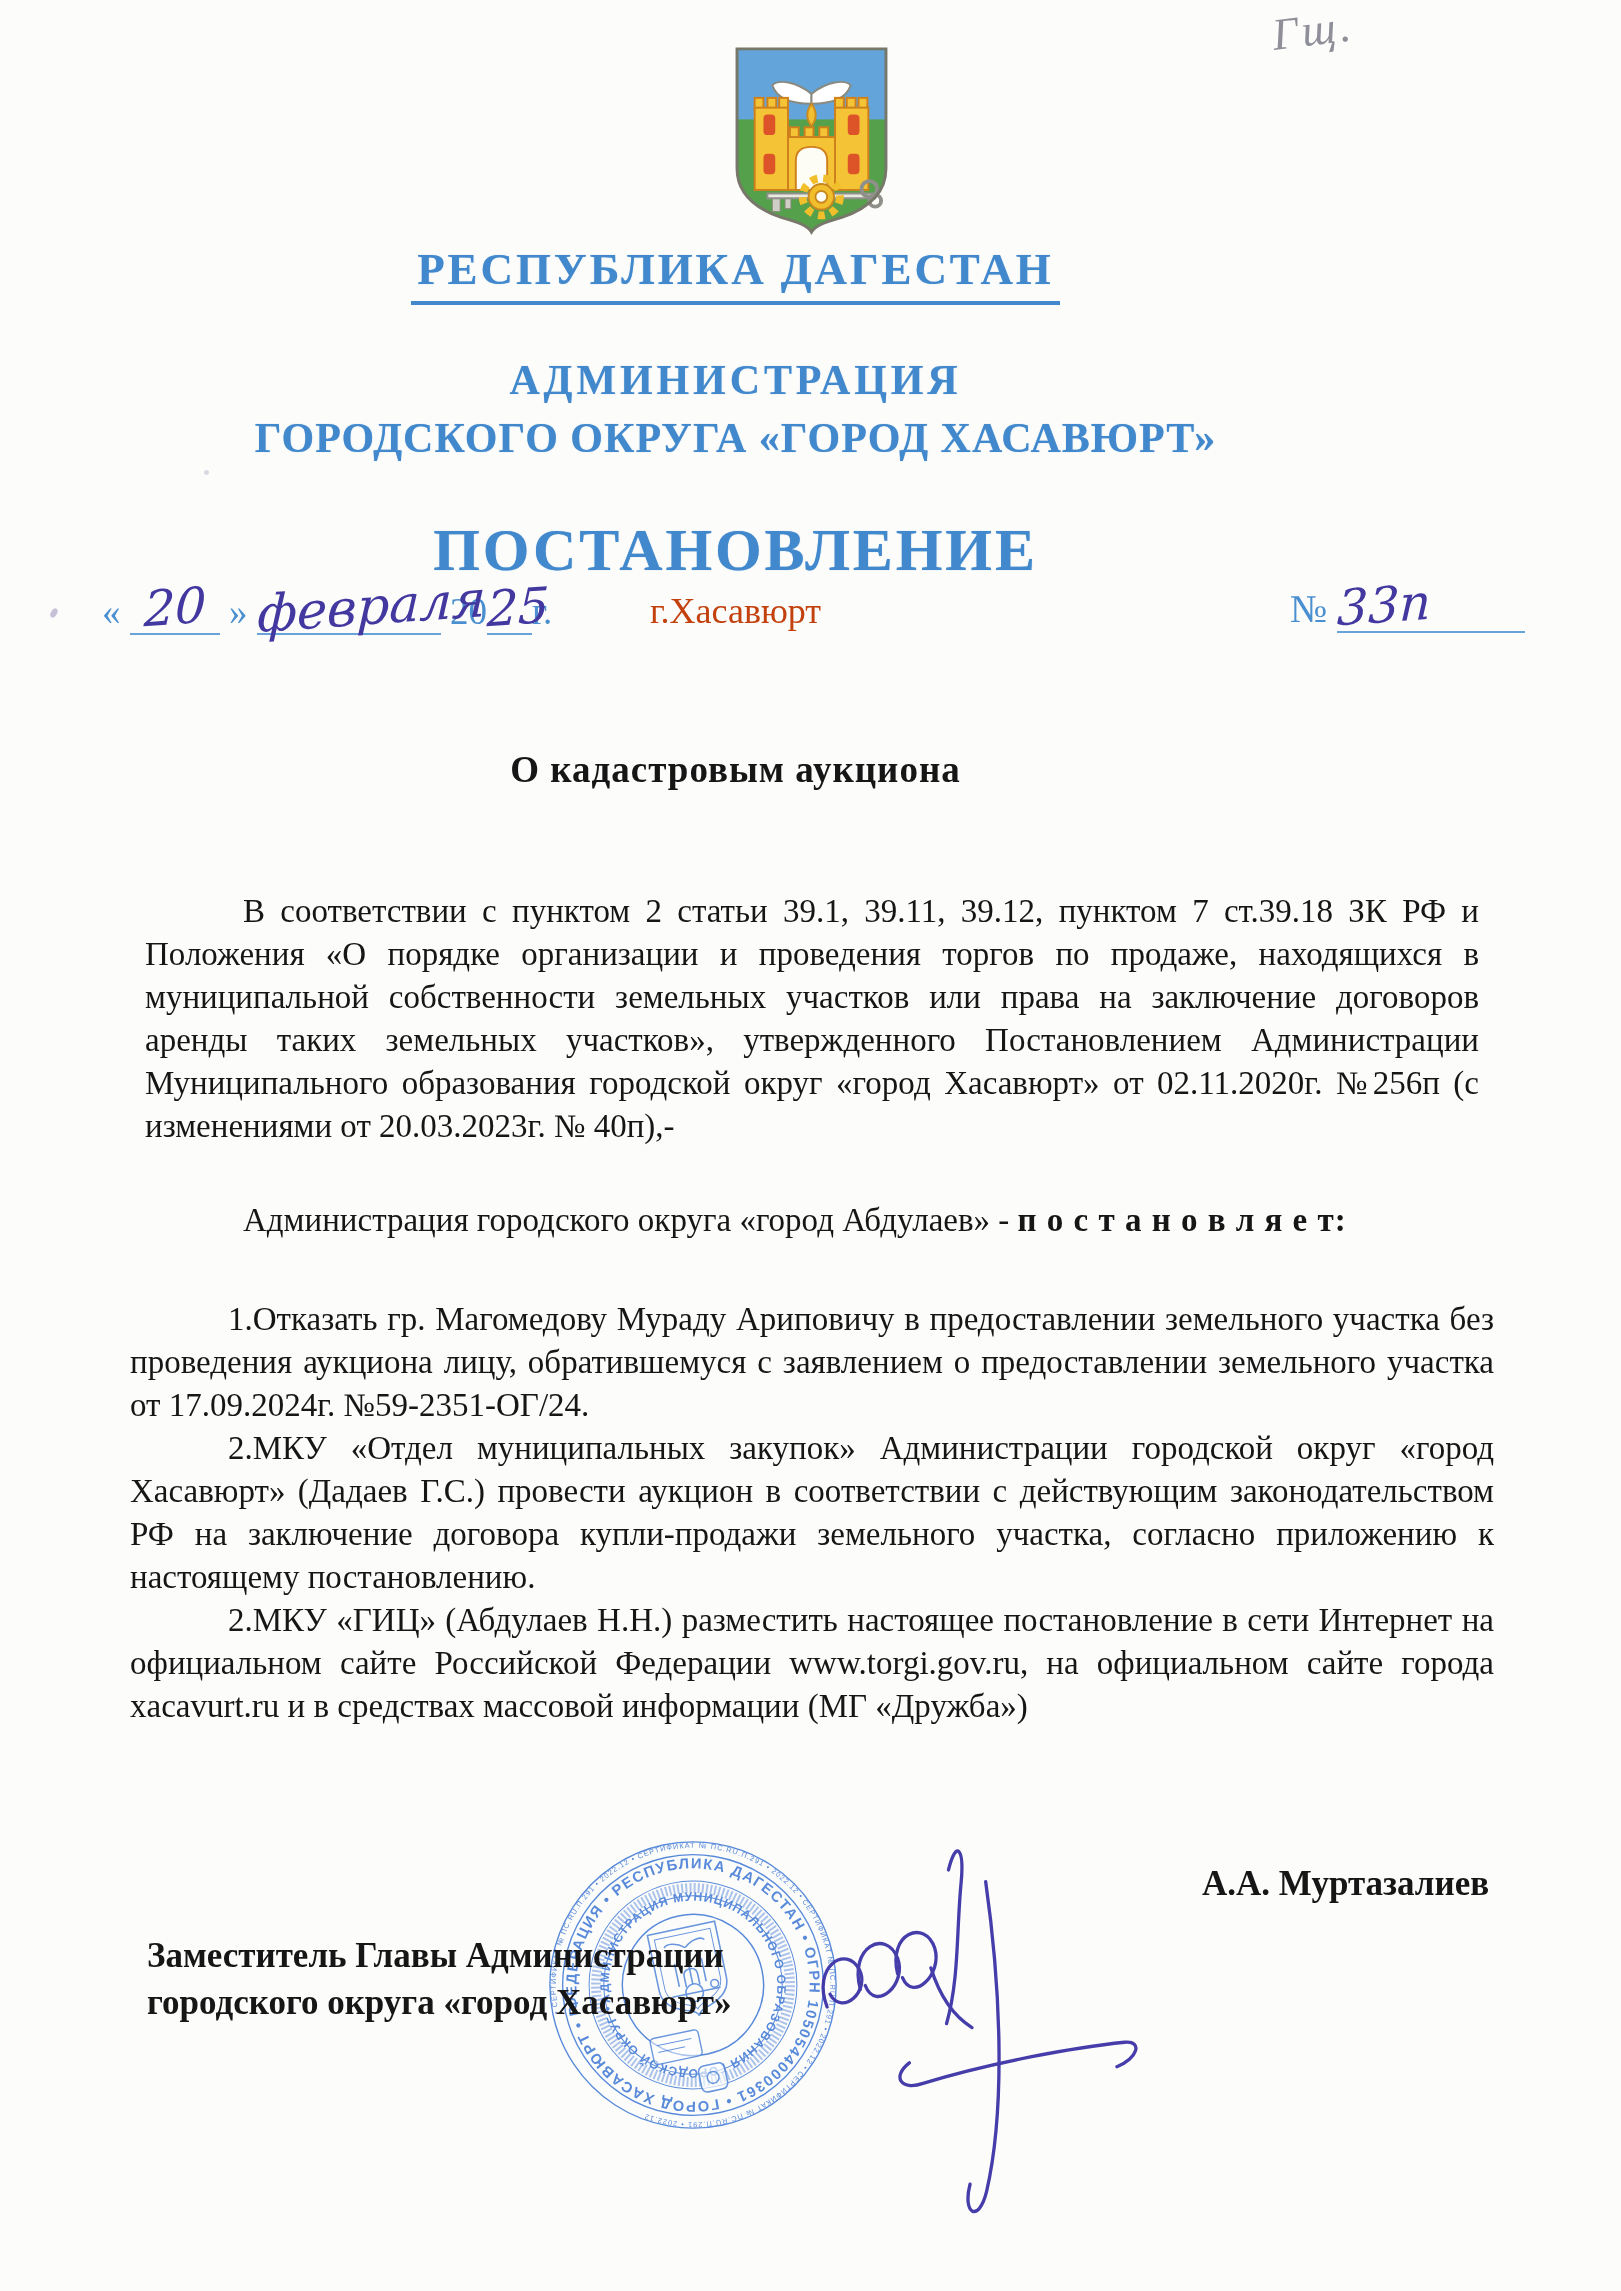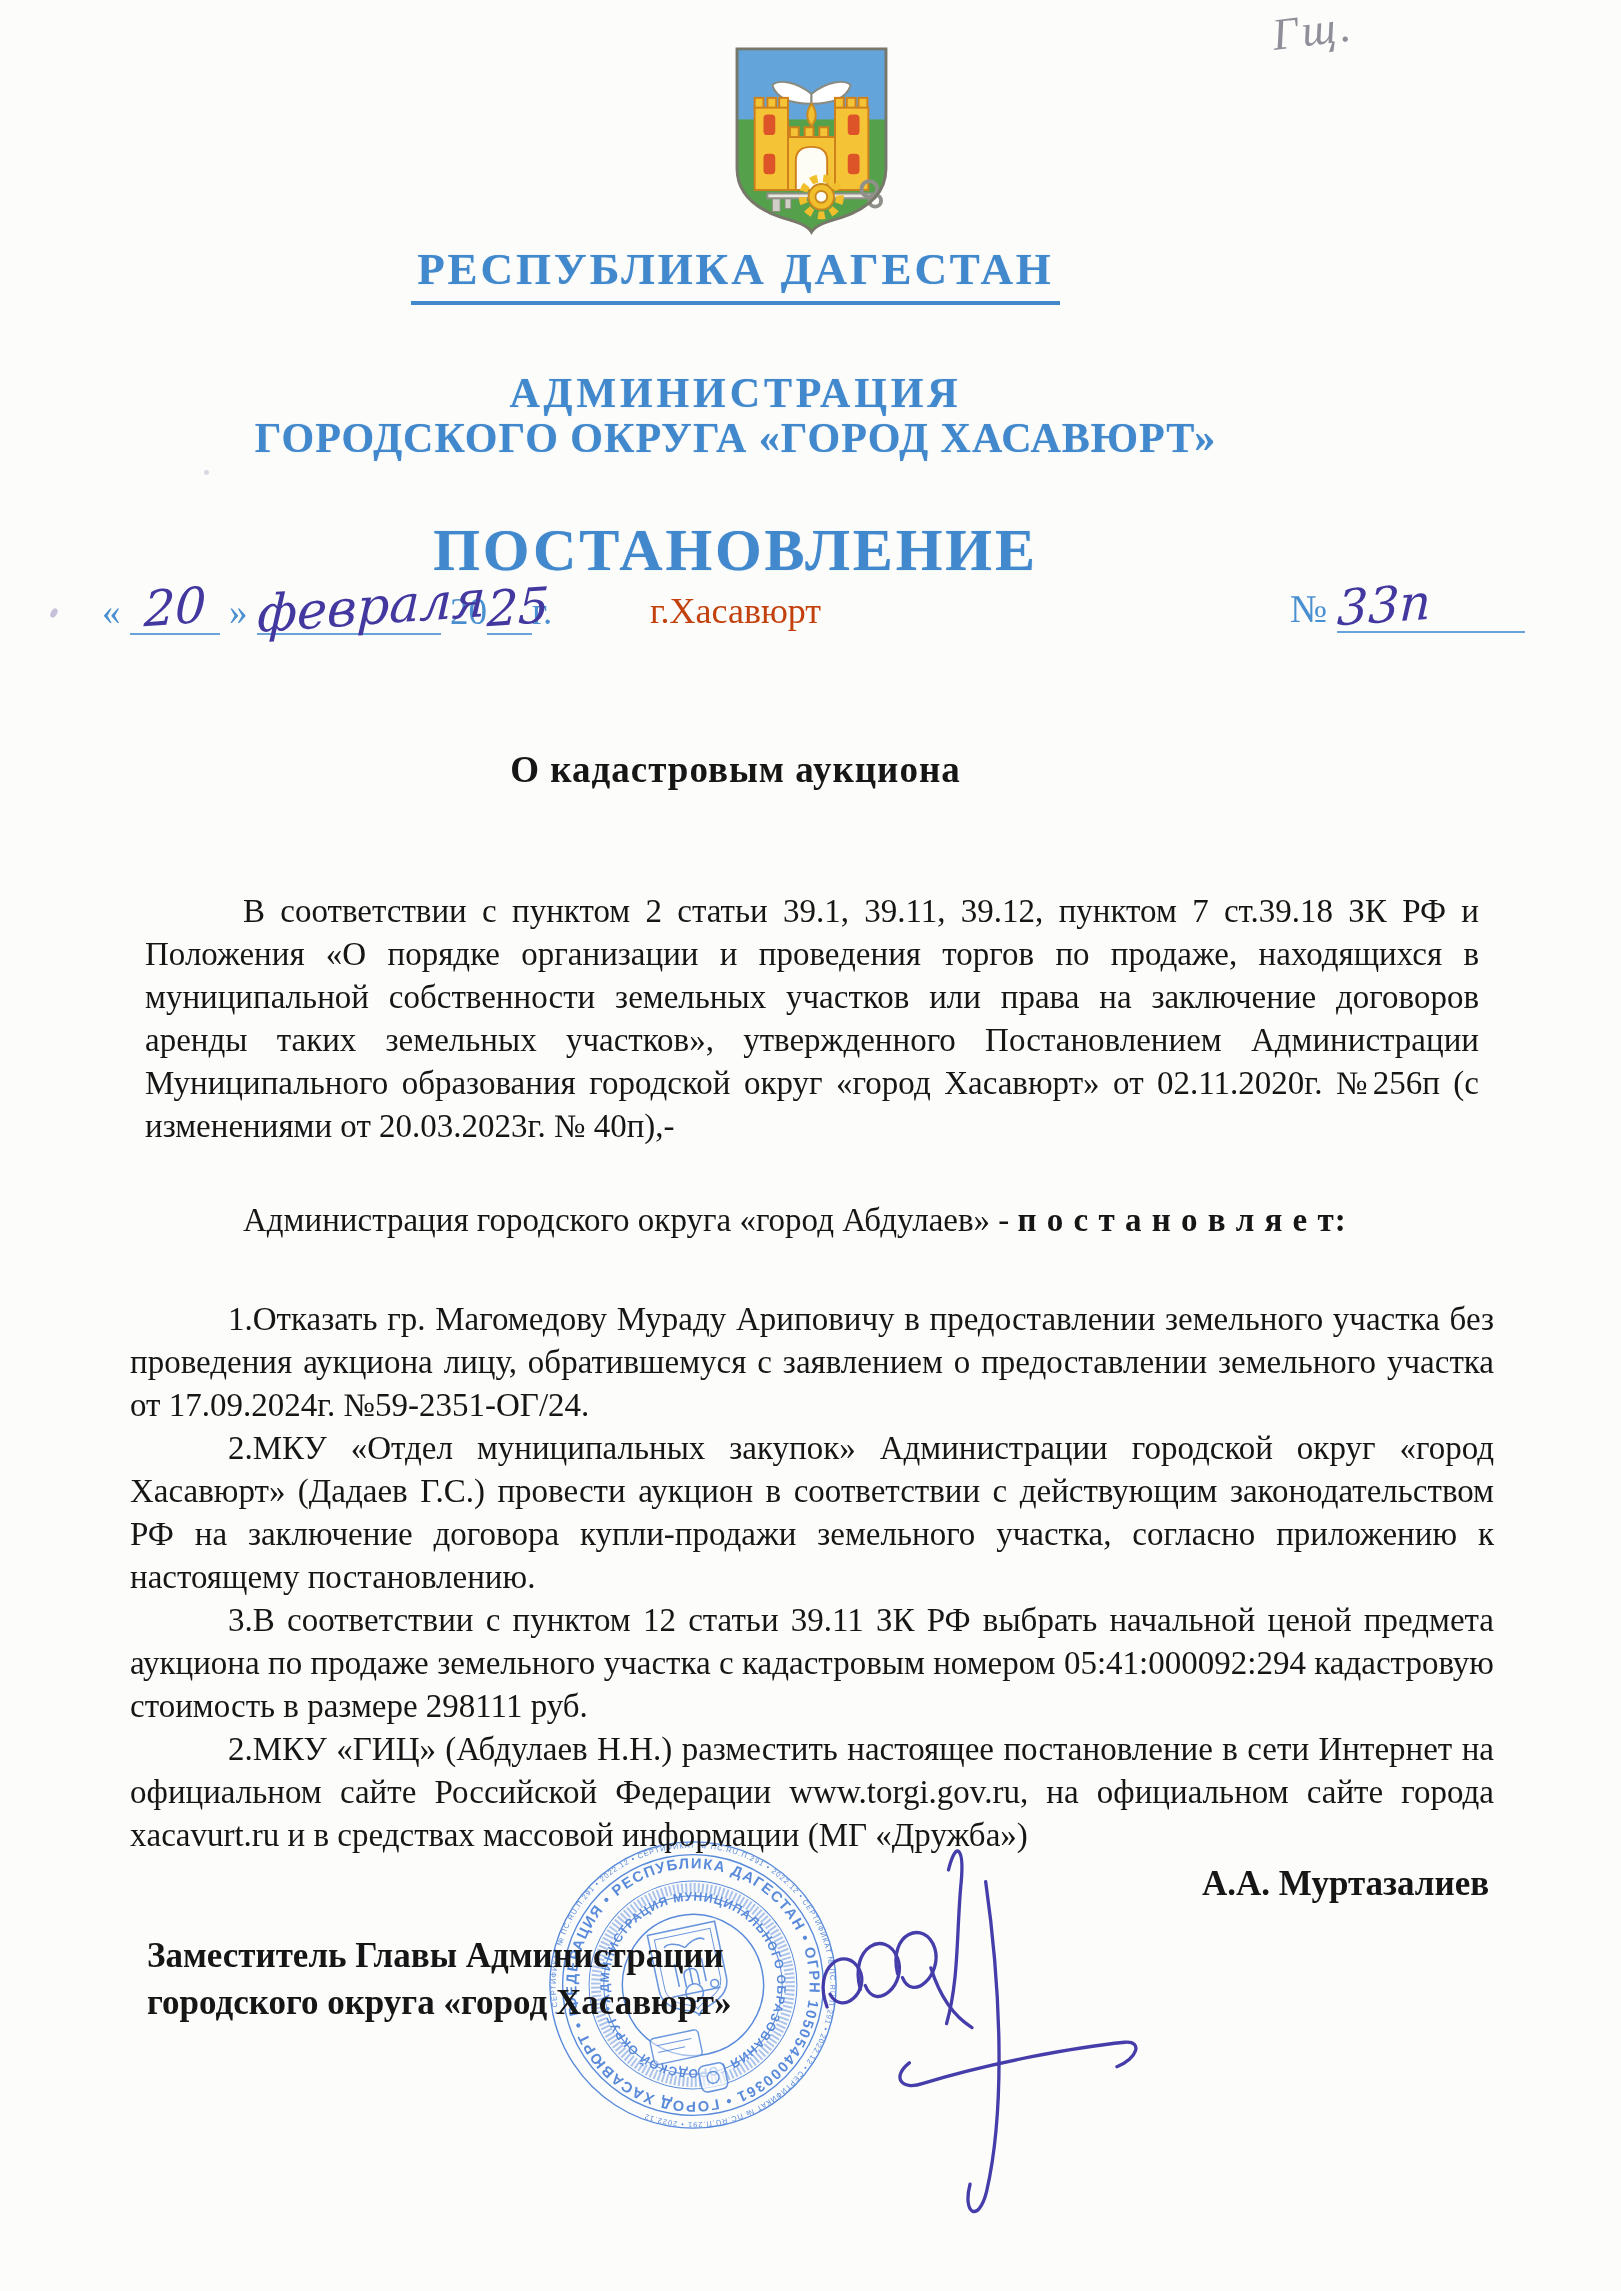--- a/index.html
+++ b/index.html
@@ -13,21 +13,21 @@
   .centerline{left:0;width:1471px;text-align:center;}
   .blue{color:#4188cc;}
   .pencil-note{
     left:1272px;top:3.9px;font-size:45px;color:#8f8f9a;
     font-style:italic;transform:rotate(-7deg);letter-spacing:3.9px;z-index:4;
   }
   .arms{left:727px;top:43px;width:169px;height:194px;z-index:2;}
   .h-republic{top:243px;font-size:45px;font-weight:bold;letter-spacing:2.9px;z-index:2;}
   .h-republic span{display:inline-block;border-bottom:4.9px solid #4188cc;padding:0 5.9px 5.9px 5.9px;
     text-shadow:0 0 1px rgba(65,136,204,.55);}
-  .h-admin{top:369px;font-size:42px;font-weight:bold;letter-spacing:3.9px;z-index:2;
+  .h-admin{top:356px;font-size:42px;font-weight:bold;letter-spacing:3.9px;z-index:2;
     text-shadow:0 0 1px rgba(65,136,204,.55);}
   .h-org{top:414px;font-size:42px;font-weight:bold;letter-spacing:1px;z-index:2;
     text-shadow:0 0 1px rgba(65,136,204,.55);}
   .h-post{top:516px;font-size:60px;font-weight:bold;letter-spacing:2.9px;z-index:2;
     text-shadow:0 0 1px rgba(65,136,204,.6);}
   
   .dategroup{left:102px;top:584px;font-size:37px;z-index:2;white-space:nowrap;}
   .dategroup .printed{color:#4a8fd0;}
   .slot{display:inline-block;border-bottom:2.9px solid #68a3da;text-align:center;vertical-align:baseline;}
   .slot-day{width:90px;}
@@ -140,21 +140,20 @@
 </div>
 
 <div class="abs centerline doc-title">О кадастровым аукциона</div>
 
 <div class="abs bodycol">
   <p class="bpar">В соответствии с пунктом 2 статьи 39.1, 39.11, 39.12, пунктом 7 ст.39.18 ЗК РФ и Положения «О порядке организации и проведения торгов по продаже, находящихся в муниципальной собственности земельных участков или права на заключение договоров аренды таких земельных участков», утвержденного Постановлением Администрации Муниципального образования городской округ «город Хасавюрт» от 02.11.2020г. №256п (с изменениями от 20.03.2023г. № 40п),-</p>
   <p class="bpar resolution"><span>Администрация городского округа «город Абдулаев» - </span><span class="resolve-bold">п о с т а н о в л я е т:</span></p>
   <div class="body-items">
       <p class="bpar">1.Отказать гр. Магомедову Мураду Ариповичу в предоставлении земельного участка без проведения аукциона лицу, обратившемуся с заявлением о предоставлении земельного участка от 17.09.2024г. №59-2351-ОГ/24.</p>
       <p class="bpar">2.МКУ «Отдел муниципальных закупок» Администрации городской округ «город Хасавюрт» (Дадаев Г.С.) провести аукцион в соответствии с действующим законодательством РФ на заключение договора купли-продажи земельного участка, согласно приложению к настоящему постановлению.</p>
-      <p class="bpar">3.В соответствии с пунктом 12 статьи 39.11 ЗК РФ выбрать начальной ценой предмета аукциона по продаже земельного участка с кадастровым номером 05:41:000092:294 кадастровую стоимость в размере 298111 руб.</p>
       <p class="bpar">2.МКУ «ГИЦ» (Абдулаев Н.Н.) разместить настоящее постановление в сети Интернет на официальном сайте Российской Федерации www.torgi.gov.ru, на официальном сайте города xacavurt.ru и в средствах массовой информации (МГ «Дружба»)</p>
     </div>
 </div>
 
 <div class="abs stamp">
   <svg width="296" height="296" viewBox="0 0 302 302">
     <defs>
       <path id="ringMicro" d="M11 151 A140 140 0 0 1 291 151 A140 140 0 0 1 11 151"></path>
       <path id="ringOuter" d="M32 151 A119 119 0 0 1 270 151 A119 119 0 0 1 32 151"></path>
       <path id="ringInner" d="M65 151 A86 86 0 0 1 237 151 A86 86 0 0 1 65 151"></path>

